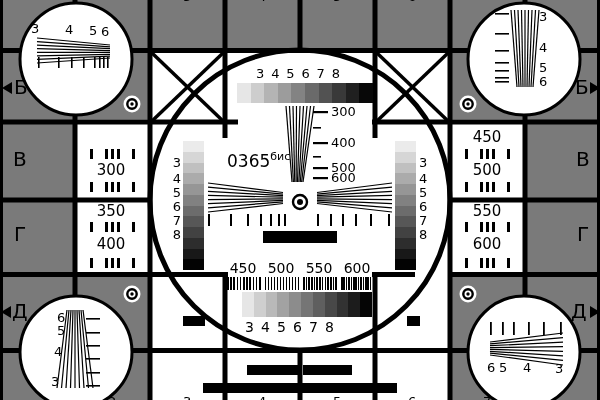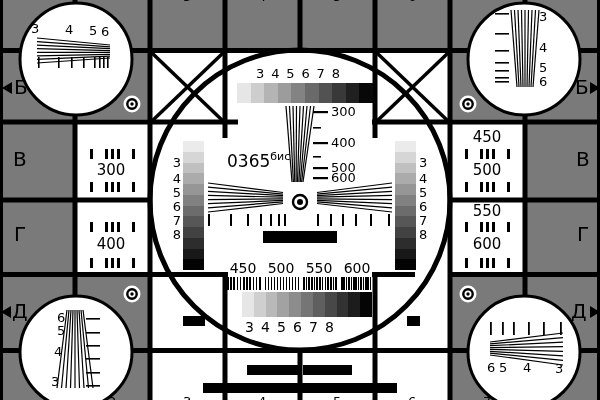--- a/index.html
+++ b/index.html
@@ -311,20 +311,21 @@
   <div class="flexrow" style="left:245px;top:319px;width:89px;font-size:14px;">
     <span>3</span>
     <span>4</span>
     <span>5</span>
     <span>6</span>
     <span>7</span>
     <span>8</span>
   </div>
 
   <span class="lbl ctr" style="left:75px;top:163px;width:72px;font-size:15px;">300</span>
+  <span class="lbl ctr" style="left:75px;top:204px;width:72px;font-size:15px;">350</span>
   <span class="lbl ctr" style="left:75px;top:237px;width:72px;font-size:15px;">400</span>
   <span class="lbl ctr" style="left:451px;top:130px;width:72px;font-size:15px;">450</span>
   <span class="lbl ctr" style="left:451px;top:163px;width:72px;font-size:15px;">500</span>
   <span class="lbl ctr" style="left:451px;top:204px;width:72px;font-size:15px;">550</span>
   <span class="lbl ctr" style="left:451px;top:237px;width:72px;font-size:15px;">600</span>
 
   <span class="tri l" style="left:2px;top:82px;"></span>
   <span class="lbl" style="left:14px;top:77px;font-size:20px;">Б</span>
   <span class="lbl" style="left:13px;top:149px;font-size:20px;">В</span>
   <span class="lbl" style="left:14px;top:224px;font-size:20px;">Г</span>

